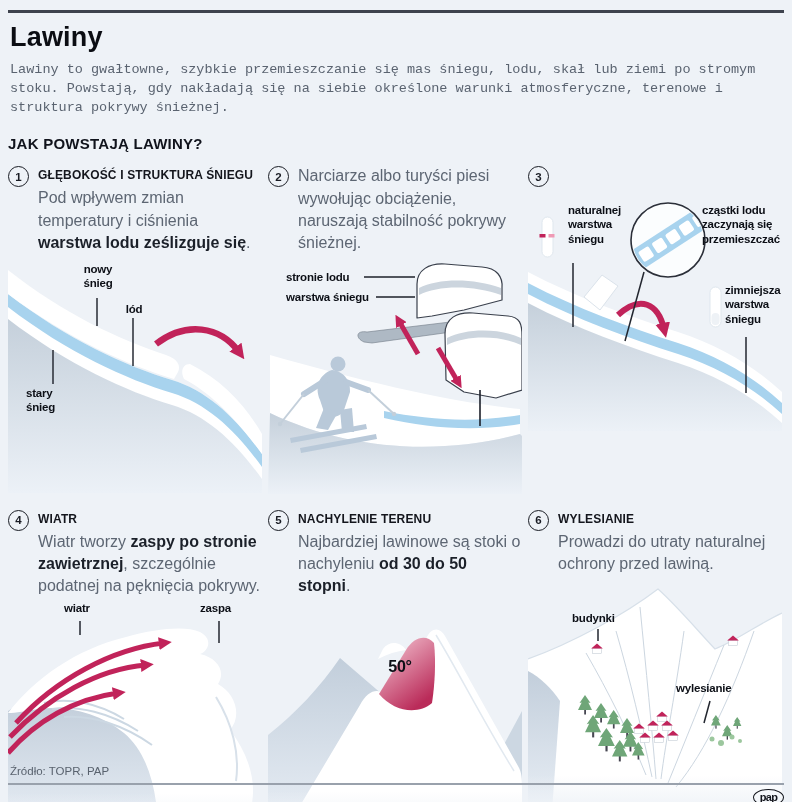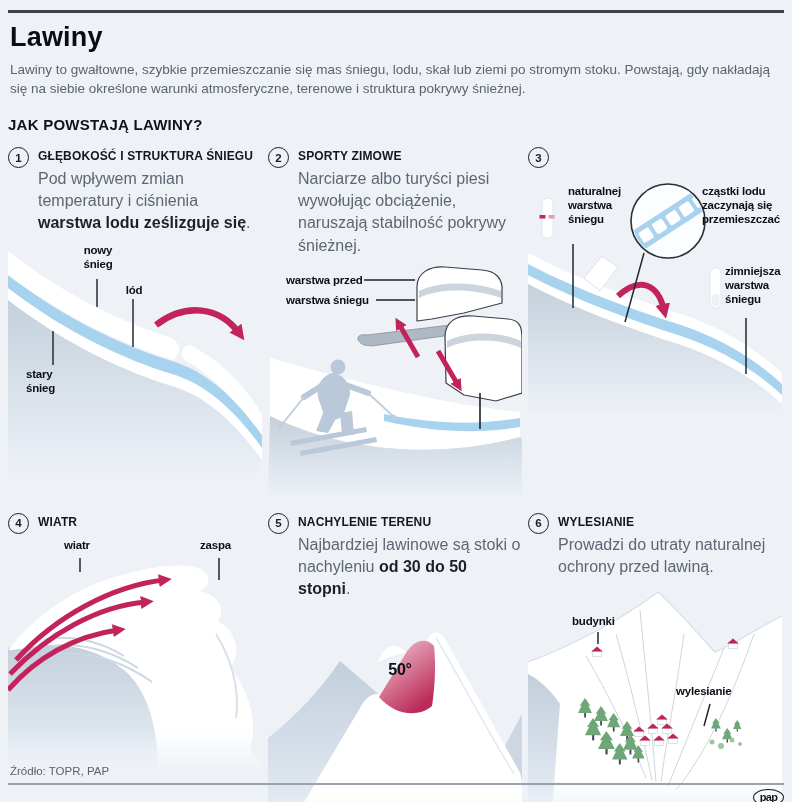--- a/index.html
+++ b/index.html
@@ -1,20 +1,20 @@
 <!DOCTYPE html>
 <html><head>
 <meta charset="utf-8">
 <style>
   html,body{margin:0;padding:0;}
   body{width:792px;height:802px;background:#eef2f7;font-family:"Liberation Sans",sans-serif;color:#16181f;overflow:hidden;}
   .page{position:relative;width:792px;height:802px;box-sizing:border-box;padding:0 8px;}
   .toprule{height:3px;background:#3e434e;margin-top:10px;}
   h1{font-size:27px;font-weight:bold;color:#0b0d13;margin:9px 0 7px 2px;letter-spacing:.2px;}
-  .sub{font-size:13.5px;line-height:1.42;color:#5a6370;margin:0 0 0 2px;max-width:772px;}
+  .sub{font-size:13.5px;line-height:1.42;color:#5a6370;margin:0 0 0 2px;max-width:772px;font-family:Liberation Mono, monospace;}
   .section{font-size:15px;font-weight:bold;color:#10131c;margin:18px 0 13px 0;letter-spacing:.25px;}
   .grid{display:grid;grid-template-columns:repeat(3,254px);column-gap:6px;row-gap:12px;}
   .panel{width:254px;}
   .phead{display:flex;gap:9px;margin-bottom:4px;}
   .num{flex:0 0 auto;width:19px;height:19px;border:1.7px solid #191c24;border-radius:50%;display:flex;align-items:center;justify-content:center;font-size:11.5px;font-weight:bold;color:#191c24;margin-top:1px;background:transparent;}
   .ptitle{font-size:12px;font-weight:bold;color:#14161d;margin:3px 0 5px;letter-spacing:.15px;}
   .pdesc{font-size:16px;line-height:1.38;color:#5d6673;margin:0;min-height:38px;}
   .pdesc b{color:#1b2029;}
   .illus{position:relative;width:254px;margin-top:3px;}
   .illus svg{display:block;}
@@ -69,21 +69,20 @@
         <div class="lbl tc" style="left:64px;top:4px;width:52px;">nowy śnieg</div>
         <div class="lbl tc" style="left:106px;top:44px;width:40px;">lód</div>
         <div class="lbl" style="left:18px;top:128px;width:52px;">stary śnieg</div>
       </div>
     </section>
 
     <section class="panel">
       <div class="phead">
         <span class="num">2</span>
         <div>
-          <h3 class="ptitle">SPORTY ZIMOWE</h3>
           <p class="pdesc"><span>Narciarze albo turyści piesi wywołując obciążenie, naruszają stabilność pokrywy śnieżnej.</span><b></b><span></span></p>
         </div>
       </div>
       <div class="illus">
         <svg width="254" height="239" viewBox="0 0 254 239">
           <defs>
             <linearGradient id="p2g" x1="0" y1="0" x2="0" y2="1">
                 <stop offset="0" stop-color="#c5d0db"></stop>
                 <stop offset="1" stop-color="#ecf1f7"></stop>
               </linearGradient>
@@ -118,21 +117,21 @@
           <g>
             <path d="M178,122 L177,76 C177,60 189,54 205,55 L240,58 C252,59 254,66 254,78 L254,132 L228,140 L196,134 Z" fill="#ffffff" stroke="#3a404c" stroke-width="1.2" stroke-linejoin="round"></path>
             <path d="M179,80 C198,70 232,70 253,80 L253,87 C232,77 198,77 179,87 Z" fill="#ccd5de"></path>
           </g>
           <path d="M150,96 L131,63" stroke="#c1235a" stroke-width="5" fill="none" marker-end="url(#ah2)"></path>
           <path d="M170,90 L190,124" stroke="#c1235a" stroke-width="5" fill="none" marker-end="url(#ah2)"></path>
           <path d="M212,132 V168" stroke="#1c202a" stroke-width="1.6"></path>
           <path d="M96,19 H147" stroke="#1c202a" stroke-width="1.4"></path>
           <path d="M108,39 H147" stroke="#1c202a" stroke-width="1.4"></path>
         </svg>
-        <div class="lbl" style="left:18px;top:12px;width:86px;">warstwa przed</div>
+        <div class="lbl" style="left:18px;top:12px;width:86px;">stronie lodu</div>
         <div class="lbl" style="left:18px;top:32px;width:92px;">warstwa śniegu</div>
       </div>
     </section>
 
     <section class="panel">
       <div class="phead">
         <span class="num">3</span>
       </div>
       <div class="illus">
         <svg width="254" height="240" viewBox="0 0 254 240">
@@ -184,20 +183,21 @@
         <div class="lbl" style="left:174px;top:12px;width:80px;">cząstki lodu zaczynają się przemieszczać</div>
         <div class="lbl" style="left:197px;top:92px;width:57px;">zimniejsza warstwa śniegu</div>
       </div>
     </section>
 
     <section class="panel">
       <div class="phead">
         <span class="num">4</span>
         <div>
           <h3 class="ptitle">WIATR</h3>
+          <p class="pdesc"><span>Wiatr tworzy </span><b>zaspy po stronie zawietrznej</b><span>, szczególnie podatnej na pęknięcia pokrywy.</span></p>
         </div>
       </div>
       <div class="illus">
         <svg width="254" height="232" viewBox="0 0 254 232">
           <defs>
             <linearGradient id="p4g" x1="0" y1="0" x2="0" y2="1">
                 <stop offset="0" stop-color="#c0ccd9"></stop>
                 <stop offset="1" stop-color="#e9eff6"></stop>
               </linearGradient>
             <linearGradient id="p4f" x1="0" y1="0" x2="0" y2="1">

